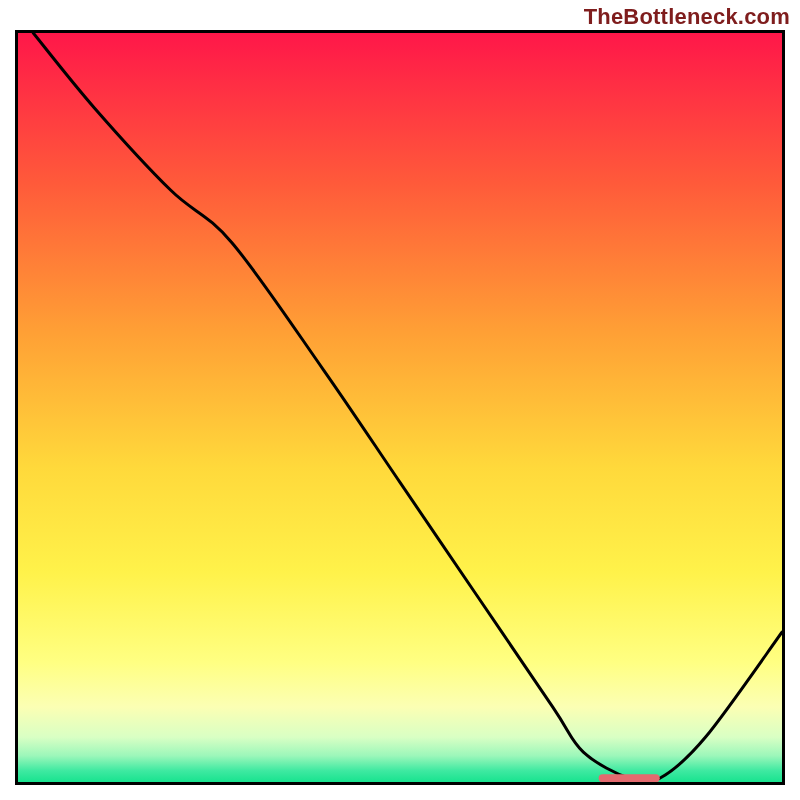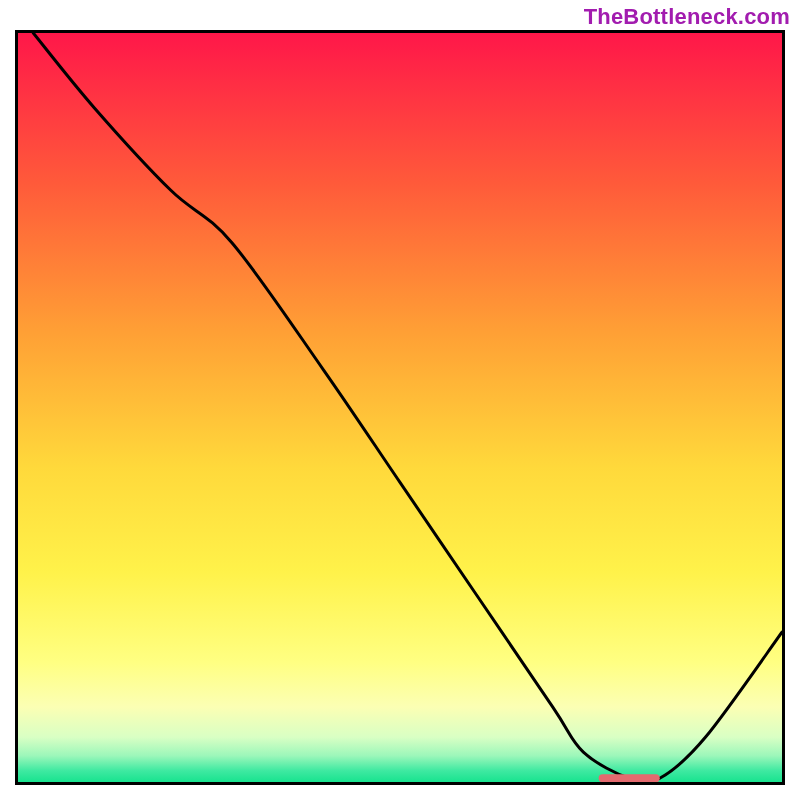--- a/index.html
+++ b/index.html
@@ -15,21 +15,21 @@
     position: relative;
     width: 800px;
     height: 800px;
   }
   .watermark {
     position: absolute;
     top: 4px;
     right: 10px;
     font-size: 22px;
     font-weight: 600;
-    color: #a21caf;
+    color: #7f1d1d;
     letter-spacing: 0.2px;
   }
   .frame {
     position: absolute;
     left: 15px;
     top: 30px;
     width: 770px;
     height: 755px;
     border: 3px solid #000;
     box-sizing: border-box;

